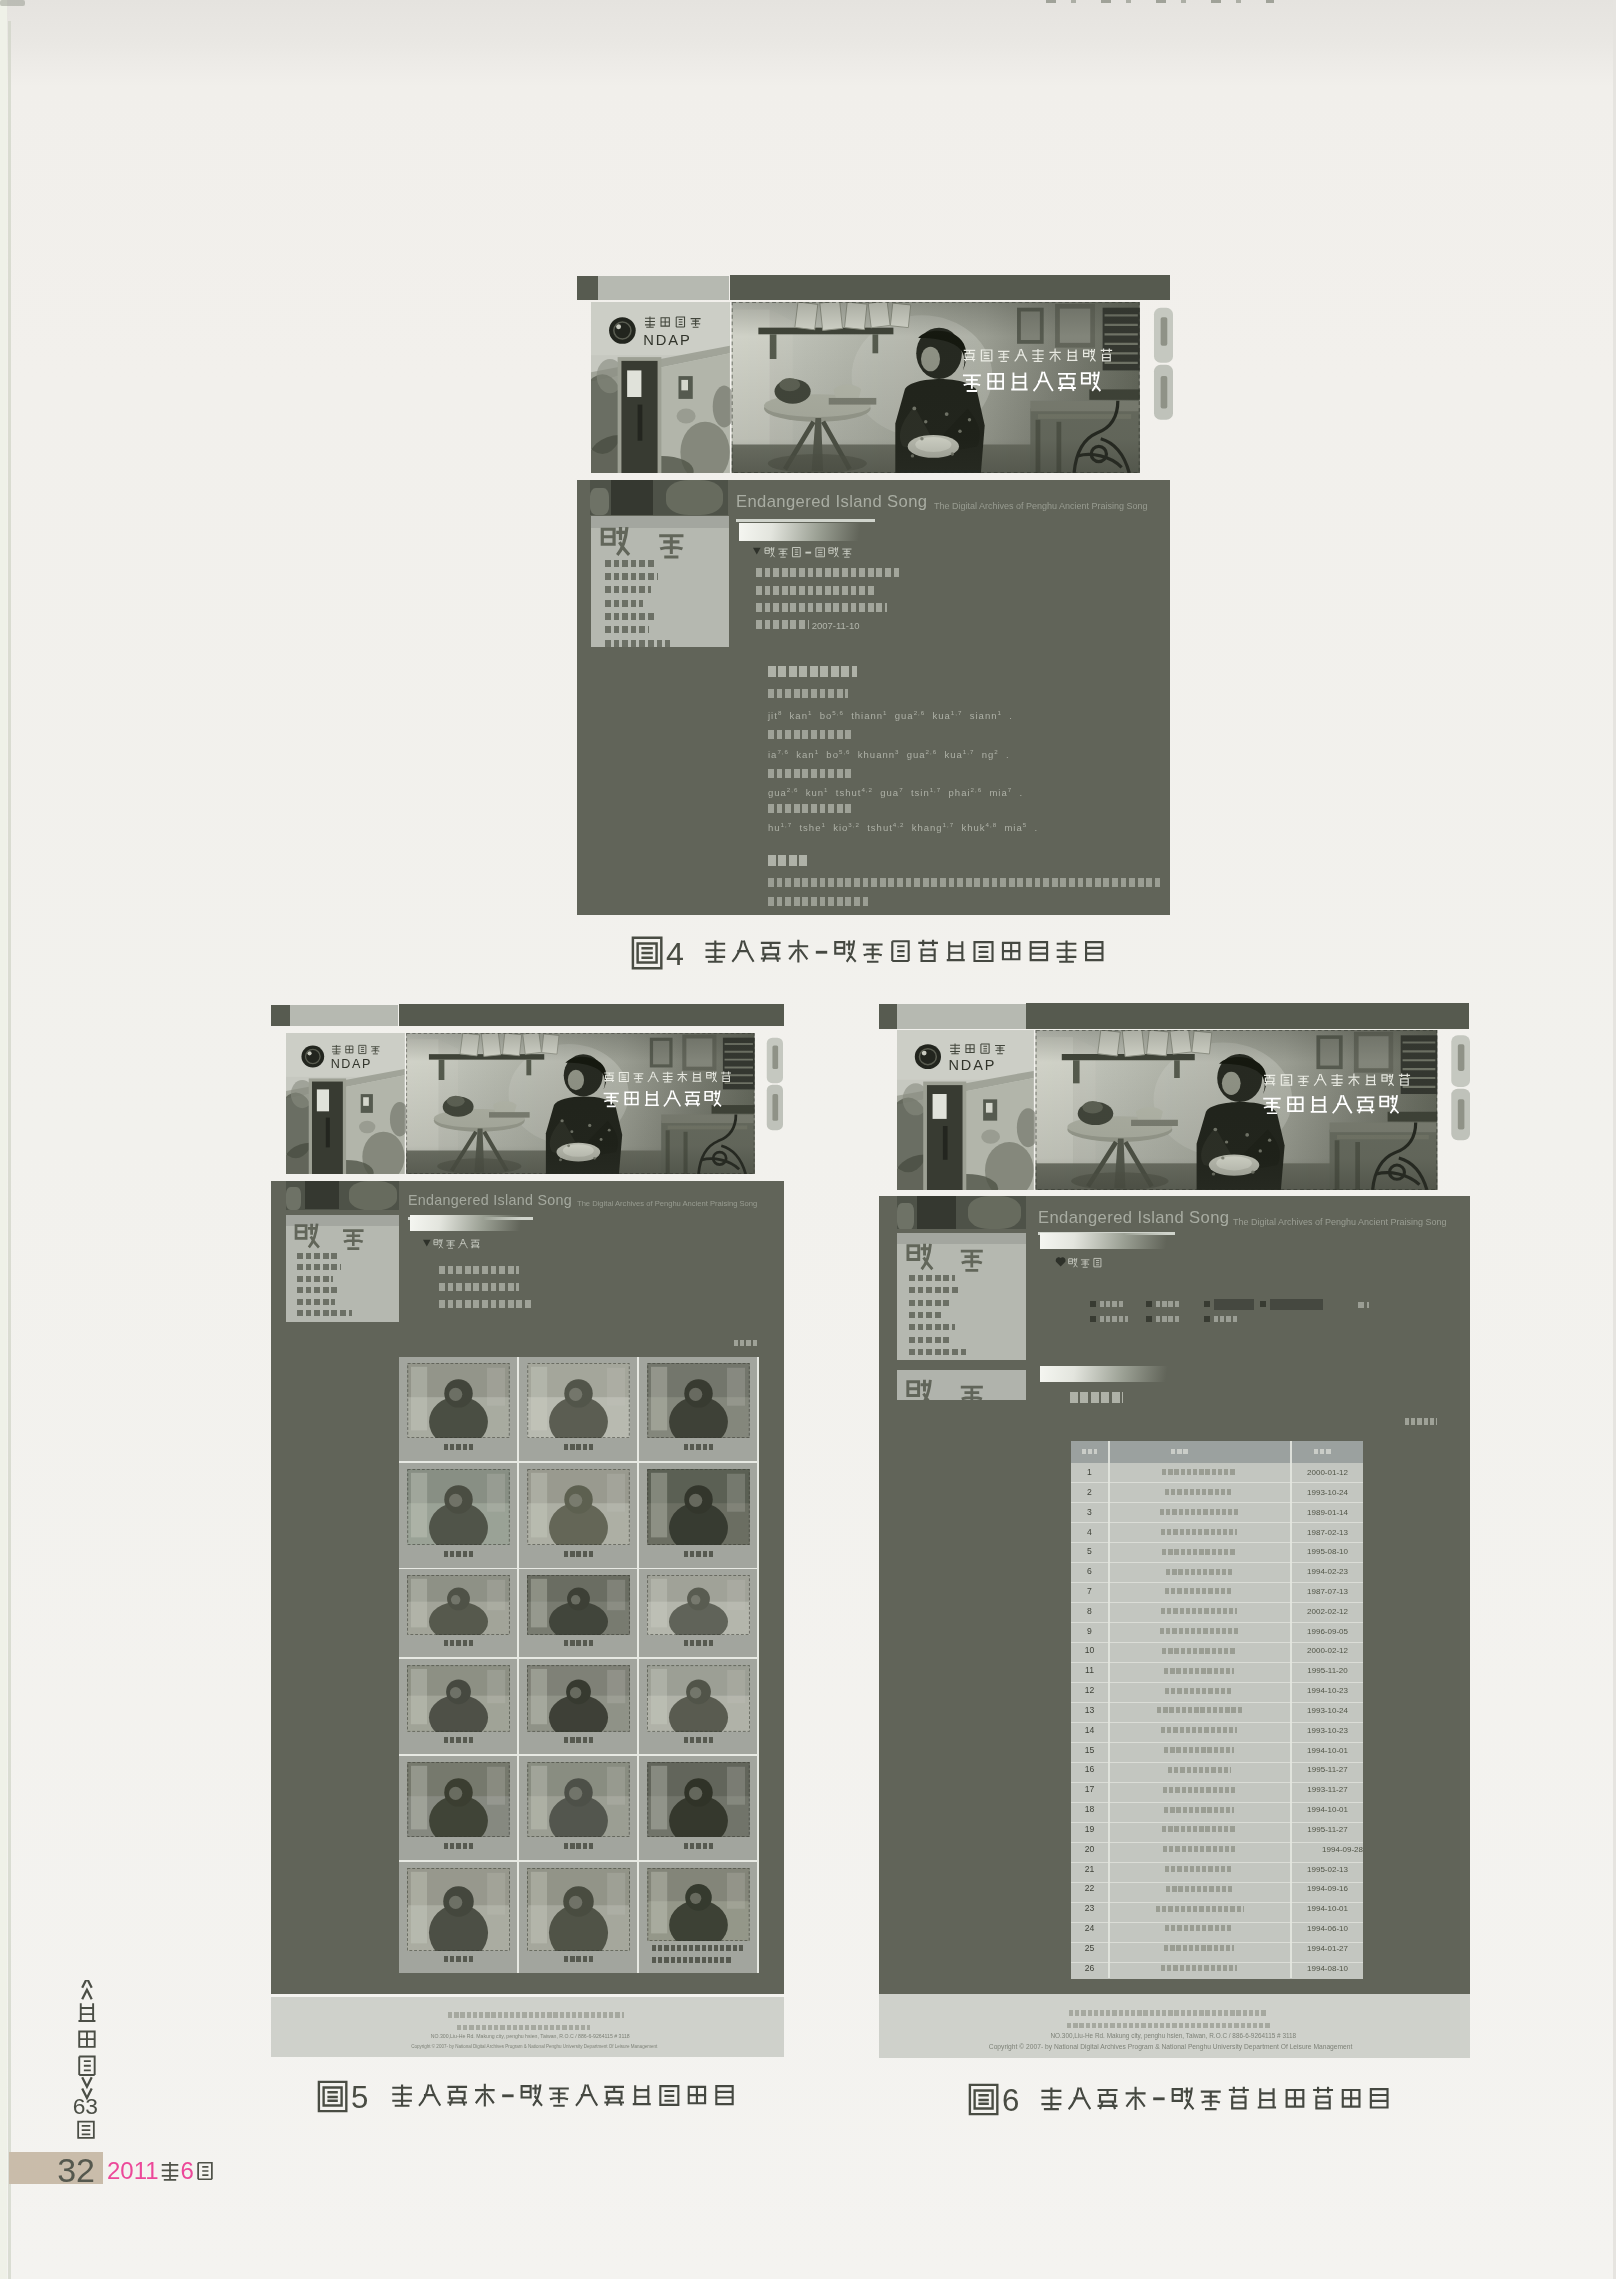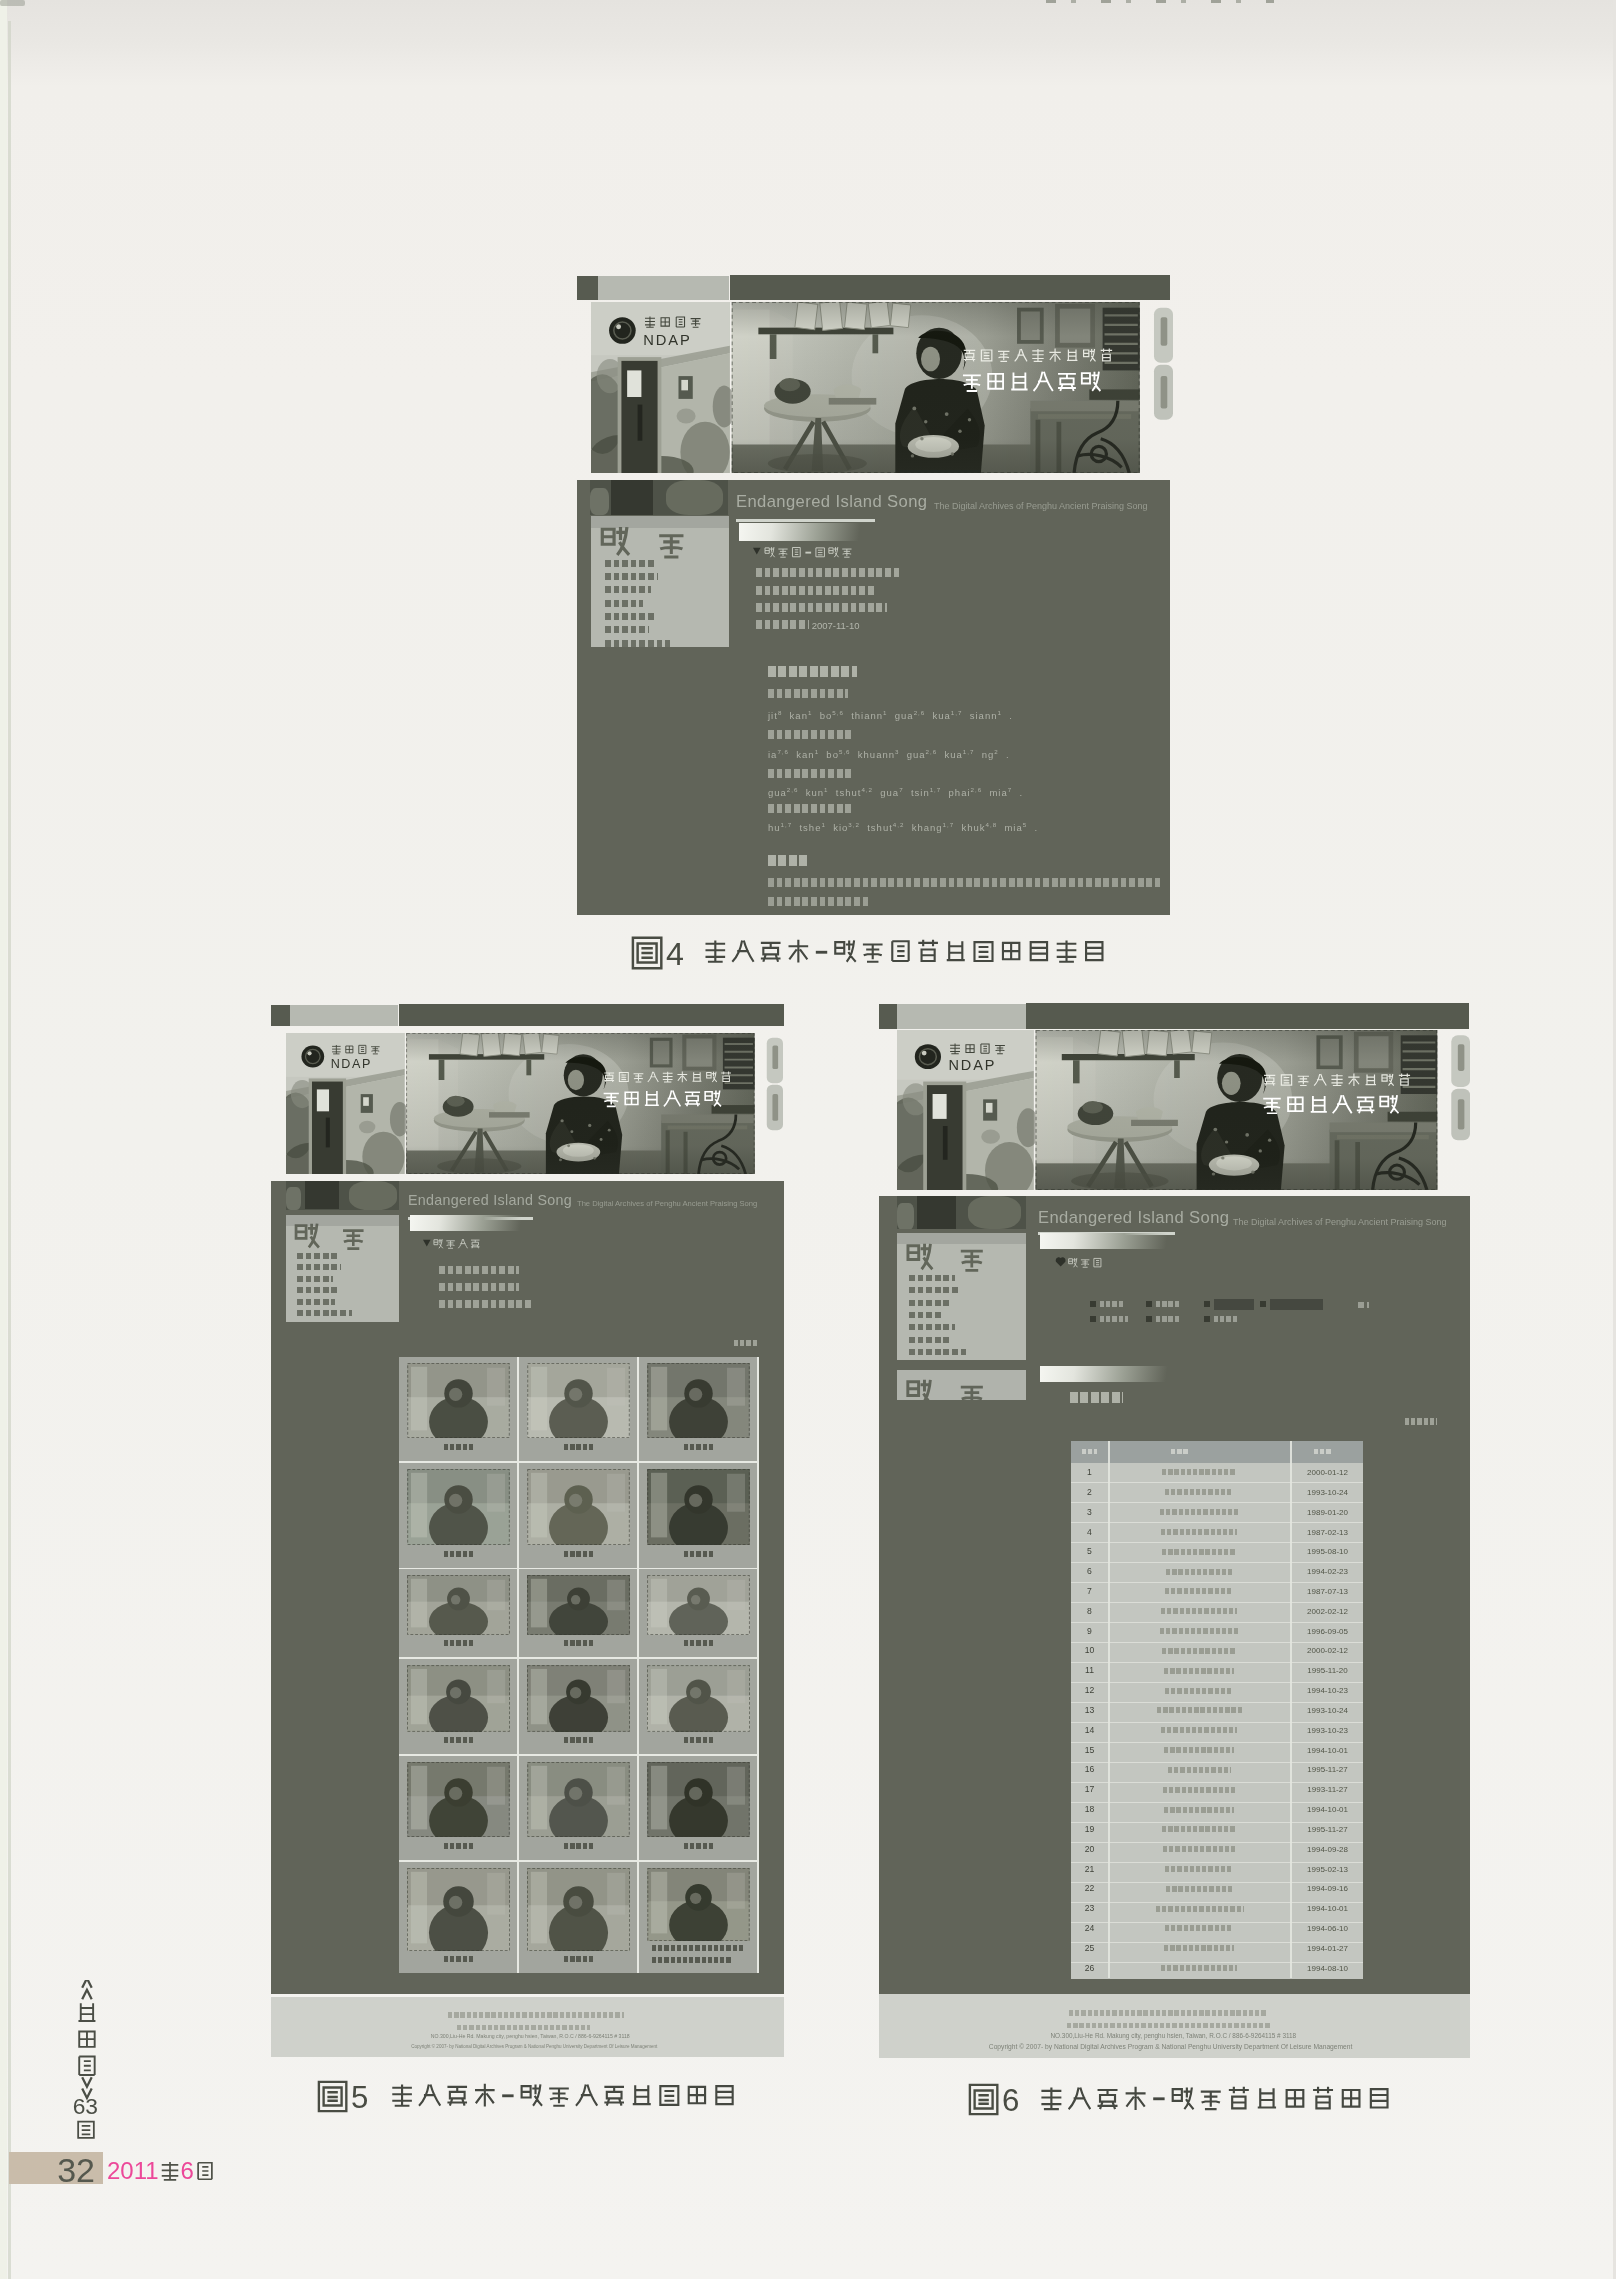--- a/index.html
+++ b/index.html
@@ -726,21 +726,21 @@
     <div class="abs" style="left:0;top:27px;width:37px;text-align:center;font-size:8.6px;color:#3f4238;line-height:9.5px;">1</div>
     <div class="abs dash3" style="left:91px;top:28.4px;width:74px;height:5.7px;color:#8f9287;"></div>
     <div class="abs" style="left:221px;top:27px;width:71px;text-align:center;font-size:8px;color:#515547;line-height:9.5px;">2000-01-12</div>
 
     <div class="abs" style="left:0;top:47px;width:37px;text-align:center;font-size:8.6px;color:#3f4238;line-height:9.5px;">2</div>
     <div class="abs dash3" style="left:94px;top:48px;width:68px;height:5.7px;color:#8f9287;"></div>
     <div class="abs" style="left:221px;top:47px;width:71px;text-align:center;font-size:8px;color:#515547;line-height:9.5px;">1993-10-24</div>
 
     <div class="abs" style="left:0;top:67px;width:37px;text-align:center;font-size:8.6px;color:#3f4238;line-height:9.5px;">3</div>
     <div class="abs dash3" style="left:89px;top:68px;width:78px;height:5.7px;color:#8f9287;"></div>
-    <div class="abs" style="left:221px;top:67px;width:71px;text-align:center;font-size:8px;color:#515547;line-height:9.5px;">1989-01-20</div>
+    <div class="abs" style="left:221px;top:67px;width:71px;text-align:center;font-size:8px;color:#515547;line-height:9.5px;">1989-01-14</div>
 
     <div class="abs" style="left:0;top:87px;width:37px;text-align:center;font-size:8.6px;color:#3f4238;line-height:9.5px;">4</div>
     <div class="abs dash3" style="left:90px;top:88px;width:76px;height:5.7px;color:#8f9287;"></div>
     <div class="abs" style="left:221px;top:87px;width:71px;text-align:center;font-size:8px;color:#515547;line-height:9.5px;">1987-02-13</div>
 
     <div class="abs" style="left:0;top:106px;width:37px;text-align:center;font-size:8.6px;color:#3f4238;line-height:9.5px;">5</div>
     <div class="abs dash3" style="left:91px;top:108px;width:74px;height:5.7px;color:#8f9287;"></div>
     <div class="abs" style="left:221px;top:106px;width:71px;text-align:center;font-size:8px;color:#515547;line-height:9.5px;">1995-08-10</div>
 
     <div class="abs" style="left:0;top:126px;width:37px;text-align:center;font-size:8.6px;color:#3f4238;line-height:9.5px;">6</div>
@@ -794,21 +794,21 @@
     <div class="abs" style="left:0;top:364px;width:37px;text-align:center;font-size:8.6px;color:#3f4238;line-height:9.5px;">18</div>
     <div class="abs dash3" style="left:93px;top:366px;width:70px;height:5.7px;color:#8f9287;"></div>
     <div class="abs" style="left:221px;top:364px;width:71px;text-align:center;font-size:8px;color:#515547;line-height:9.5px;">1994-10-01</div>
 
     <div class="abs" style="left:0;top:384px;width:37px;text-align:center;font-size:8.6px;color:#3f4238;line-height:9.5px;">19</div>
     <div class="abs dash3" style="left:91px;top:385px;width:74px;height:5.7px;color:#8f9287;"></div>
     <div class="abs" style="left:221px;top:384px;width:71px;text-align:center;font-size:8px;color:#515547;line-height:9.5px;">1995-11-27</div>
 
     <div class="abs" style="left:0;top:404px;width:37px;text-align:center;font-size:8.6px;color:#3f4238;line-height:9.5px;">20</div>
     <div class="abs dash3" style="left:92px;top:405px;width:72px;height:5.7px;color:#8f9287;"></div>
-    <div class="abs" style="left:221px;top:404px;width:71px;text-align:center;font-size:8px;color:#515547;line-height:9.5px;">1994-09-28</div>
+    <div class="abs" style="left:221px;top:404px;width:71px;text-align:right;font-size:8px;color:#515547;line-height:9.5px;">1994-09-28</div>
 
     <div class="abs" style="left:0;top:424px;width:37px;text-align:center;font-size:8.6px;color:#3f4238;line-height:9.5px;">21</div>
     <div class="abs dash3" style="left:94px;top:425px;width:68px;height:5.7px;color:#8f9287;"></div>
     <div class="abs" style="left:221px;top:424px;width:71px;text-align:center;font-size:8px;color:#515547;line-height:9.5px;">1995-02-13</div>
 
     <div class="abs" style="left:0;top:443px;width:37px;text-align:center;font-size:8.6px;color:#3f4238;line-height:9.5px;">22</div>
     <div class="abs dash3" style="left:95px;top:445px;width:67px;height:5.7px;color:#8f9287;"></div>
     <div class="abs" style="left:221px;top:443px;width:71px;text-align:center;font-size:8px;color:#515547;line-height:9.5px;">1994-09-16</div>
 
     <div class="abs" style="left:0;top:463px;width:37px;text-align:center;font-size:8.6px;color:#3f4238;line-height:9.5px;">23</div>

